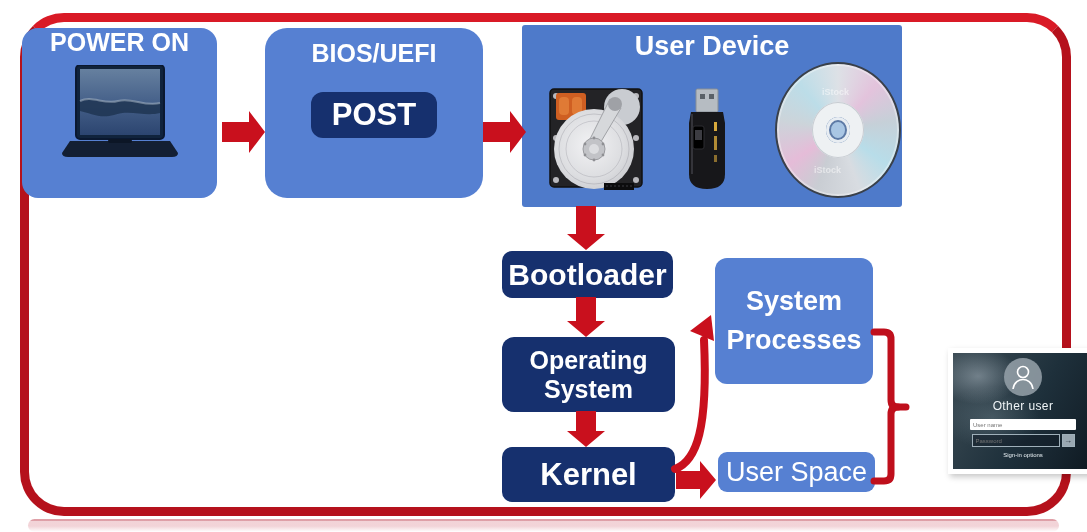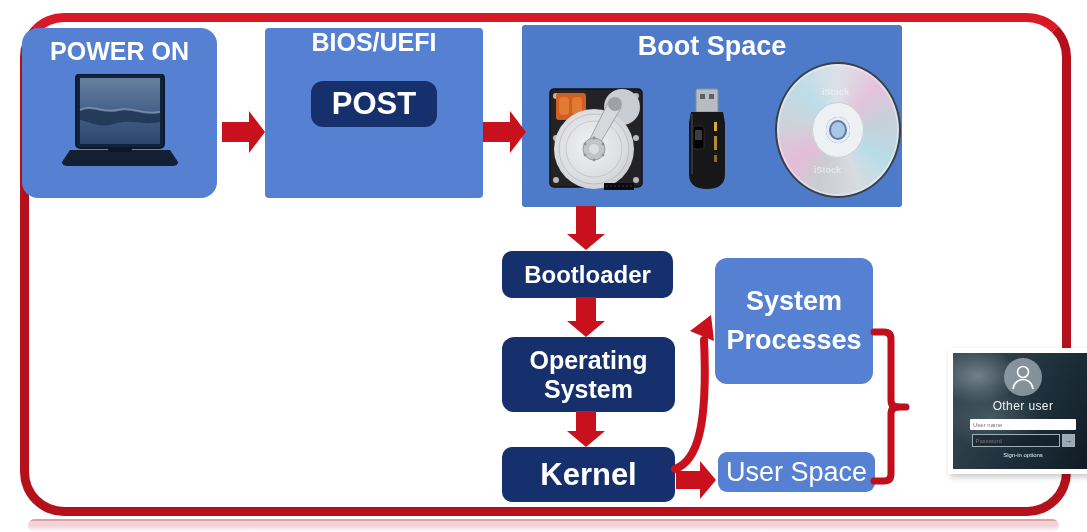--- a/index.html
+++ b/index.html
@@ -11,29 +11,29 @@
   .reflect{position:absolute;left:28px;right:28px;top:519px;height:13px;border-radius:8px;
          background:linear-gradient(#d98f98 0 2px,#f0ccd1 2px 55%,rgba(255,255,255,0));opacity:.85;}
   
   .node{position:absolute;box-sizing:border-box;color:#fff;text-align:center;
         display:flex;align-items:center;justify-content:center;}
   .blue{background:#5680d2;}
   .navy{background:#16306e;}
   .bold{font-weight:700;}
   
   .power{left:22px;top:28px;width:195px;height:170px;border-radius:16px;
-         flex-direction:column;justify-content:flex-start;padding-top:9px;font-size:25px;}
-  .bios{left:265px;top:28px;width:218px;height:170px;border-radius:4px;
-        flex-direction:column;justify-content:flex-start;font-size:25px;}
+         flex-direction:column;justify-content:flex-start;font-size:25px;}
+  .bios{left:265px;top:28px;width:218px;height:170px;border-radius:22px;
+        flex-direction:column;justify-content:flex-start;padding-top:11px;font-size:25px;}
   .post{margin-top:24px;width:126px;height:46px;border-radius:12px;background:#16306e;
         display:flex;align-items:center;justify-content:center;font-size:31px;font-weight:700;}
   .bootdev{left:522px;top:25px;width:380px;height:182px;background:#4e7aca;border-radius:3px;
         flex-direction:column;justify-content:flex-start;padding-top:6px;font-size:27px;}
   
-  .bootloader{left:502px;top:251px;width:171px;height:47px;border-radius:10px;font-size:24px;}
+  .bootloader{left:502px;top:251px;width:171px;height:47px;border-radius:10px;font-size:30px;}
   .os{left:502px;top:337px;width:173px;height:75px;border-radius:12px;font-size:25px;
       line-height:1.15;padding:0 20px;}
   .kernel{left:502px;top:447px;width:173px;height:55px;border-radius:10px;font-size:31px;}
   
   .sysproc{left:715px;top:258px;width:158px;height:126px;border-radius:12px;font-size:27px;
       font-weight:700;line-height:1.45;padding:0 10px;}
   .uspace{left:718px;top:452px;width:157px;height:40px;border-radius:9px;font-size:27px;font-weight:400;}
   
   .wires{position:absolute;left:0;top:0;width:1087px;height:532px;pointer-events:none;}
   
@@ -100,21 +100,21 @@
   </div>
 
   <div class="node blue bios bold">
     <span>BIOS/UEFI</span>
     <div class="post">
       <span>POST</span>
     </div>
   </div>
 
   <div class="node bootdev bold">
-    <span>Boot Space</span>
+    <span>User Device</span>
 
     <span class="dev" style="left:26px;top:58px;">
       <svg width="96" height="110" viewBox="0 0 96 110">
         <defs>
           <radialGradient id="plat" cx="0.45" cy="0.45" r="0.7">
             <stop offset="0" stop-color="#f2f2f4"></stop>
               <stop offset="0.6" stop-color="#dcdde0"></stop>
             <stop offset="1" stop-color="#c2c3c8"></stop>
           </radialGradient>
         </defs>

